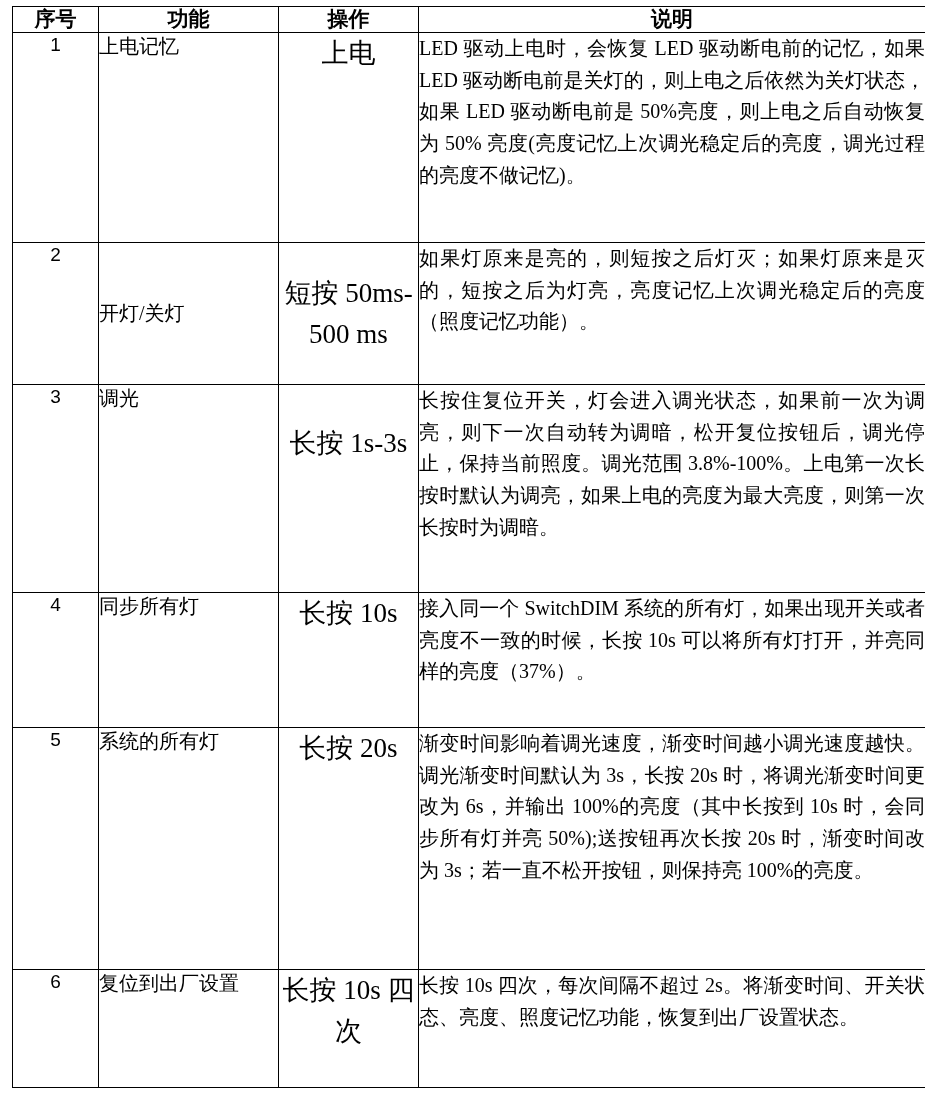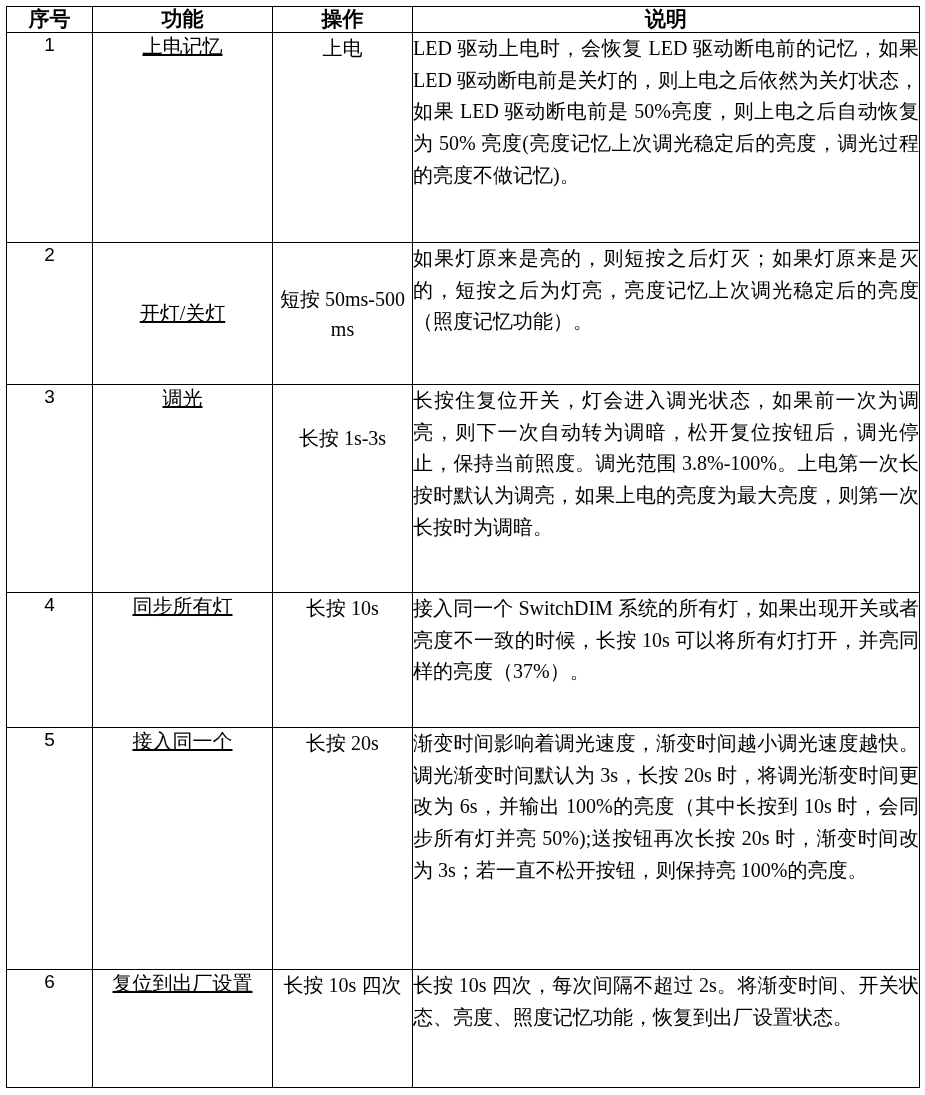--- a/index.html
+++ b/index.html
@@ -11,21 +11,21 @@
     width: 925px;
     height: 1095px;
     font-family: "Liberation Serif", "DejaVu Serif", serif;
     color: #000000;
   }
   .page {
     width: 925px;
     height: 1095px;
     position: relative;
     box-sizing: border-box;
-    padding: 6px 6px 0 6px;
+    padding: 6px 6px 0 12px;
   }
   table.spec-table {
     border-collapse: collapse;
     width: 913px;
     table-layout: fixed;
   }
   table.spec-table th,
   table.spec-table td {
     border: 1px solid #000000;
     vertical-align: top;
@@ -45,33 +45,31 @@
     line-height: 1.2;
   }
   td.no-cell {
     text-align: center;
     font-size: 19px;
     font-family: "Liberation Sans", "DejaVu Sans", sans-serif;
     padding-top: 7px;
     line-height: 1.3;
   }
   td.func-cell {
-    text-align: center;
     font-size: 20px;
     line-height: 1.35;
     padding: 7px 6px 6px 6px;
-    text-decoration: underline;
   }
   td.func-cell.mid {
     vertical-align: middle;
     padding-top: 0;
   }
   td.oper-cell {
     text-align: center;
-    font-size: 20px;
+    font-size: 27px;
     line-height: 1.5;
     padding: 7px 8px 6px 8px;
   }
   td.oper-cell.mid {
     vertical-align: middle;
     padding-top: 0;
   }
   td.desc-cell {
     font-size: 20px;
     line-height: 1.58;
@@ -125,21 +123,21 @@
         <td class="desc-cell">长按住复位开关，灯会进入调光状态，如果前一次为调亮，则下一次自动转为调暗，松开复位按钮后，调光停止，保持当前照度。调光范围 3.8%-100%。上电第一次长按时默认为调亮，如果上电的亮度为最大亮度，则第一次长按时为调暗。</td>
       </tr>
       <tr class="rowh-4">
         <td class="no-cell">4</td>
         <td class="func-cell">同步所有灯</td>
         <td class="oper-cell">长按 10s</td>
         <td class="desc-cell">接入同一个 SwitchDIM 系统的所有灯，如果出现开关或者亮度不一致的时候，长按 10s 可以将所有灯打开，并亮同样的亮度（37%）。</td>
       </tr>
       <tr class="rowh-5">
         <td class="no-cell">5</td>
-        <td class="func-cell">接入同一个</td>
+        <td class="func-cell">系统的所有灯</td>
         <td class="oper-cell">长按 20s</td>
         <td class="desc-cell">渐变时间影响着调光速度，渐变时间越小调光速度越快。调光渐变时间默认为 3s，长按 20s 时，将调光渐变时间更改为 6s，并输出 100%的亮度（其中长按到 10s 时，会同步所有灯并亮 50%);送按钮再次长按 20s 时，渐变时间改为 3s；若一直不松开按钮，则保持亮 100%的亮度。</td>
       </tr>
       <tr class="rowh-6">
         <td class="no-cell">6</td>
         <td class="func-cell">复位到出厂设置</td>
         <td class="oper-cell">长按 10s 四次</td>
         <td class="desc-cell">长按 10s 四次，每次间隔不超过 2s。将渐变时间、开关状态、亮度、照度记忆功能，恢复到出厂设置状态。</td>
       </tr>
     </tbody>

